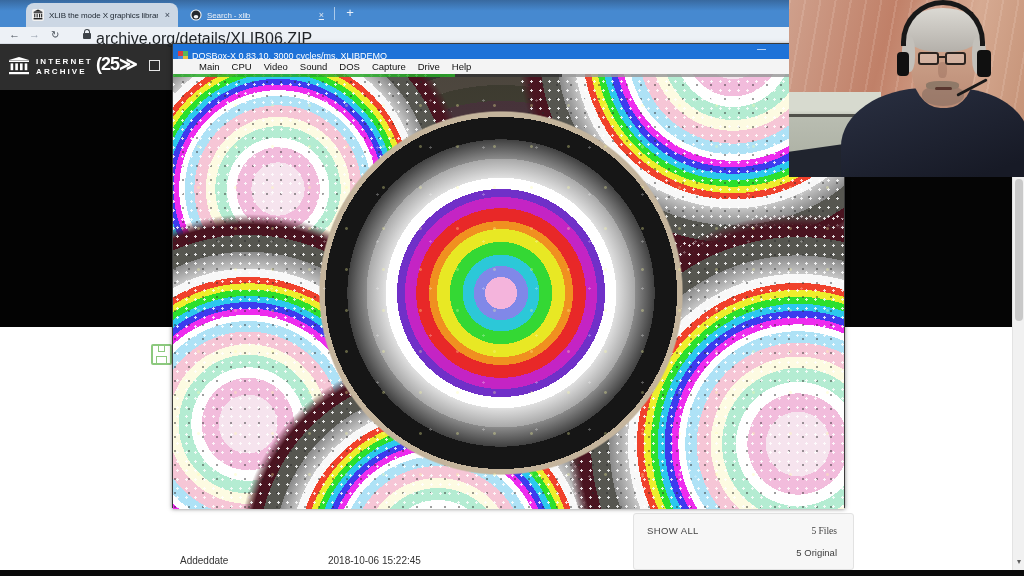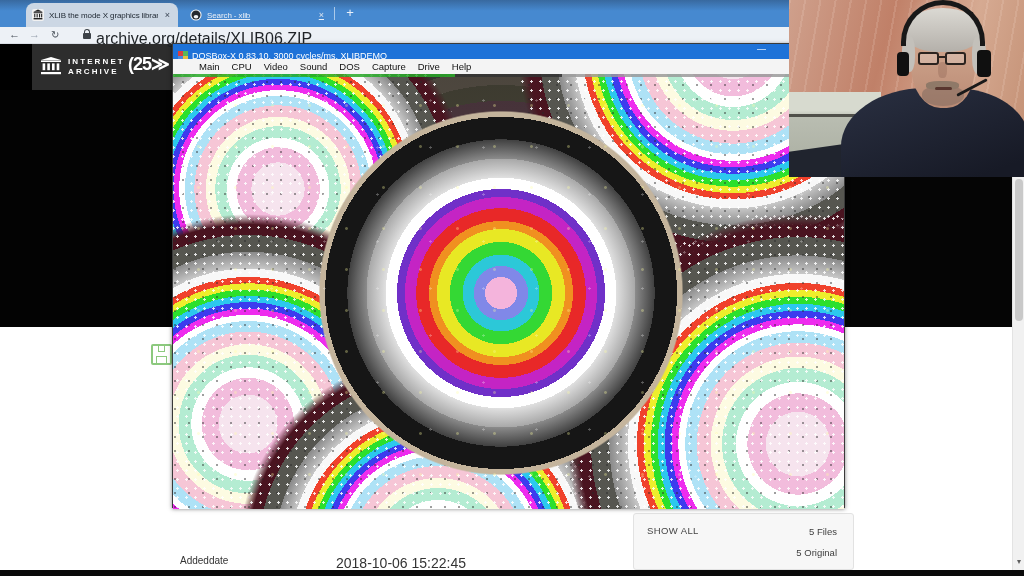--- a/index.html
+++ b/index.html
@@ -23,40 +23,40 @@
   .navbar { left:0; top:27px; width:1024px; height:17px; background:#edf1f6; border-bottom:1px solid #d9dee5; z-index:2; }
   .nav-ic { position:absolute; top:1px; font-size:11px; color:#474f58; }
   .nav-back { left:9px; }
   .nav-fwd { left:29px; color:#97a1ad; }
   .nav-reload { left:51px; font-size:10px; top:2px; }
   .lock { position:absolute; left:83px; top:6px; width:8px; height:6px; background:#3c4248; border-radius:1px; }
   .lock::before { content:""; position:absolute; left:1px; top:-4px; width:4px; height:4px; border:1.4px solid #3c4248; border-bottom:none; border-radius:3px 3px 0 0; }
   .url-text { position:absolute; left:96px; top:3px; font-size:16px; color:#1f2327; }
 
   
-  .ia-header { left:0; top:44px; width:172px; height:46px; background:#2d2d2d; z-index:1;margin-left:32px; }
+  .ia-header { left:0; top:44px; width:172px; height:46px; background:#2d2d2d; z-index:1; }
   .ia-cols { position:absolute; left:8px; top:13px; }
   .ia-word { position:absolute; left:36px; top:13px; color:#fff; font-size:8px; font-weight:bold; letter-spacing:2.1px; line-height:9.5px; }
   .ia-25 { position:absolute; left:96px; top:9px; color:#fff; font-size:18px; font-weight:bold; letter-spacing:-1px; }
   .ia-boxic { position:absolute; left:149px; top:16px; width:11px; height:11px; border:1.5px solid #e5e5e5; }
   .black-left { left:0; top:90px; width:172px; height:237px; background:#030303; z-index:1; }
   .black-right { left:845px; top:177px; width:167px; height:150px; background:#050505; z-index:1; }
   .page-white { left:0; top:327px; width:1024px; height:243px; background:#ffffff; z-index:1; }
 
   .floppy { position:absolute; left:151px; top:17px; width:21px; height:21px; border:2px solid #8cc97e; border-radius:2px; }
   .floppy-top { position:absolute; left:5px; top:0; width:7px; height:6px; border:1.5px solid #8cc97e; border-top:none; }
   .floppy-bot { position:absolute; left:3px; bottom:0; width:11px; height:7px; border:1.5px solid #8cc97e; border-bottom:none; }
 
   .descr { position:absolute; left:180px; top:185px; font-size:9px; line-height:14.5px; color:#333; }
   .meta-label { position:absolute; left:180px; top:228px; font-size:10px; color:#333; }
-  .meta-value { position:absolute; left:336px; top:228px; font-size:14px; color:#333; }
+  .meta-value { position:absolute; left:328px; top:228px; font-size:10px; color:#333; }
 
   .files-panel { position:absolute; left:633px; top:186px; width:221px; height:57px; background:#f7f7f7; border:1px solid #e2e2e2; border-radius:3px; }
   .show-all { position:absolute; left:13px; top:11px; font-size:9.5px; color:#454545; letter-spacing:.4px; }
-  .files-count { position:absolute; right:16px; top:12px; font-size:9.5px; color:#3e3e3e; }
+  .files-count { position:absolute; right:16px; top:12px; font-size:9.5px; color:#3e3e3e;font-family:Liberation Serif, serif; }
   .orig-count { position:absolute; right:16px; top:33px; font-size:9.5px; color:#3e3e3e; }
 
   .scrollbar { left:1012px; top:177px; width:12px; height:393px; background:#f1f1f1; border-left:1px solid #e3e3e3; z-index:3; }
   .scroll-thumb { position:absolute; left:1.5px; top:2px; width:8px; height:142px; background:#c9c9c9; border-radius:4px; }
   .scroll-down { position:absolute; left:0; bottom:4px; width:12px; text-align:center; font-size:8px; color:#5e5e5e; }
 
   
   .dosbox { left:172px; top:43px; width:673px; height:465px; z-index:10; border:1px solid #3a3a3a; box-shadow:0 1px 4px rgba(0,0,0,.5); }
   .db-title { position:absolute; left:0; top:0; width:100%; height:15px; background:#1e72d8; display:flex; align-items:center; padding:12px 5px; gap:4px; }
   .db-title-text { color:#fff; font-size:9px; white-space:nowrap; }

